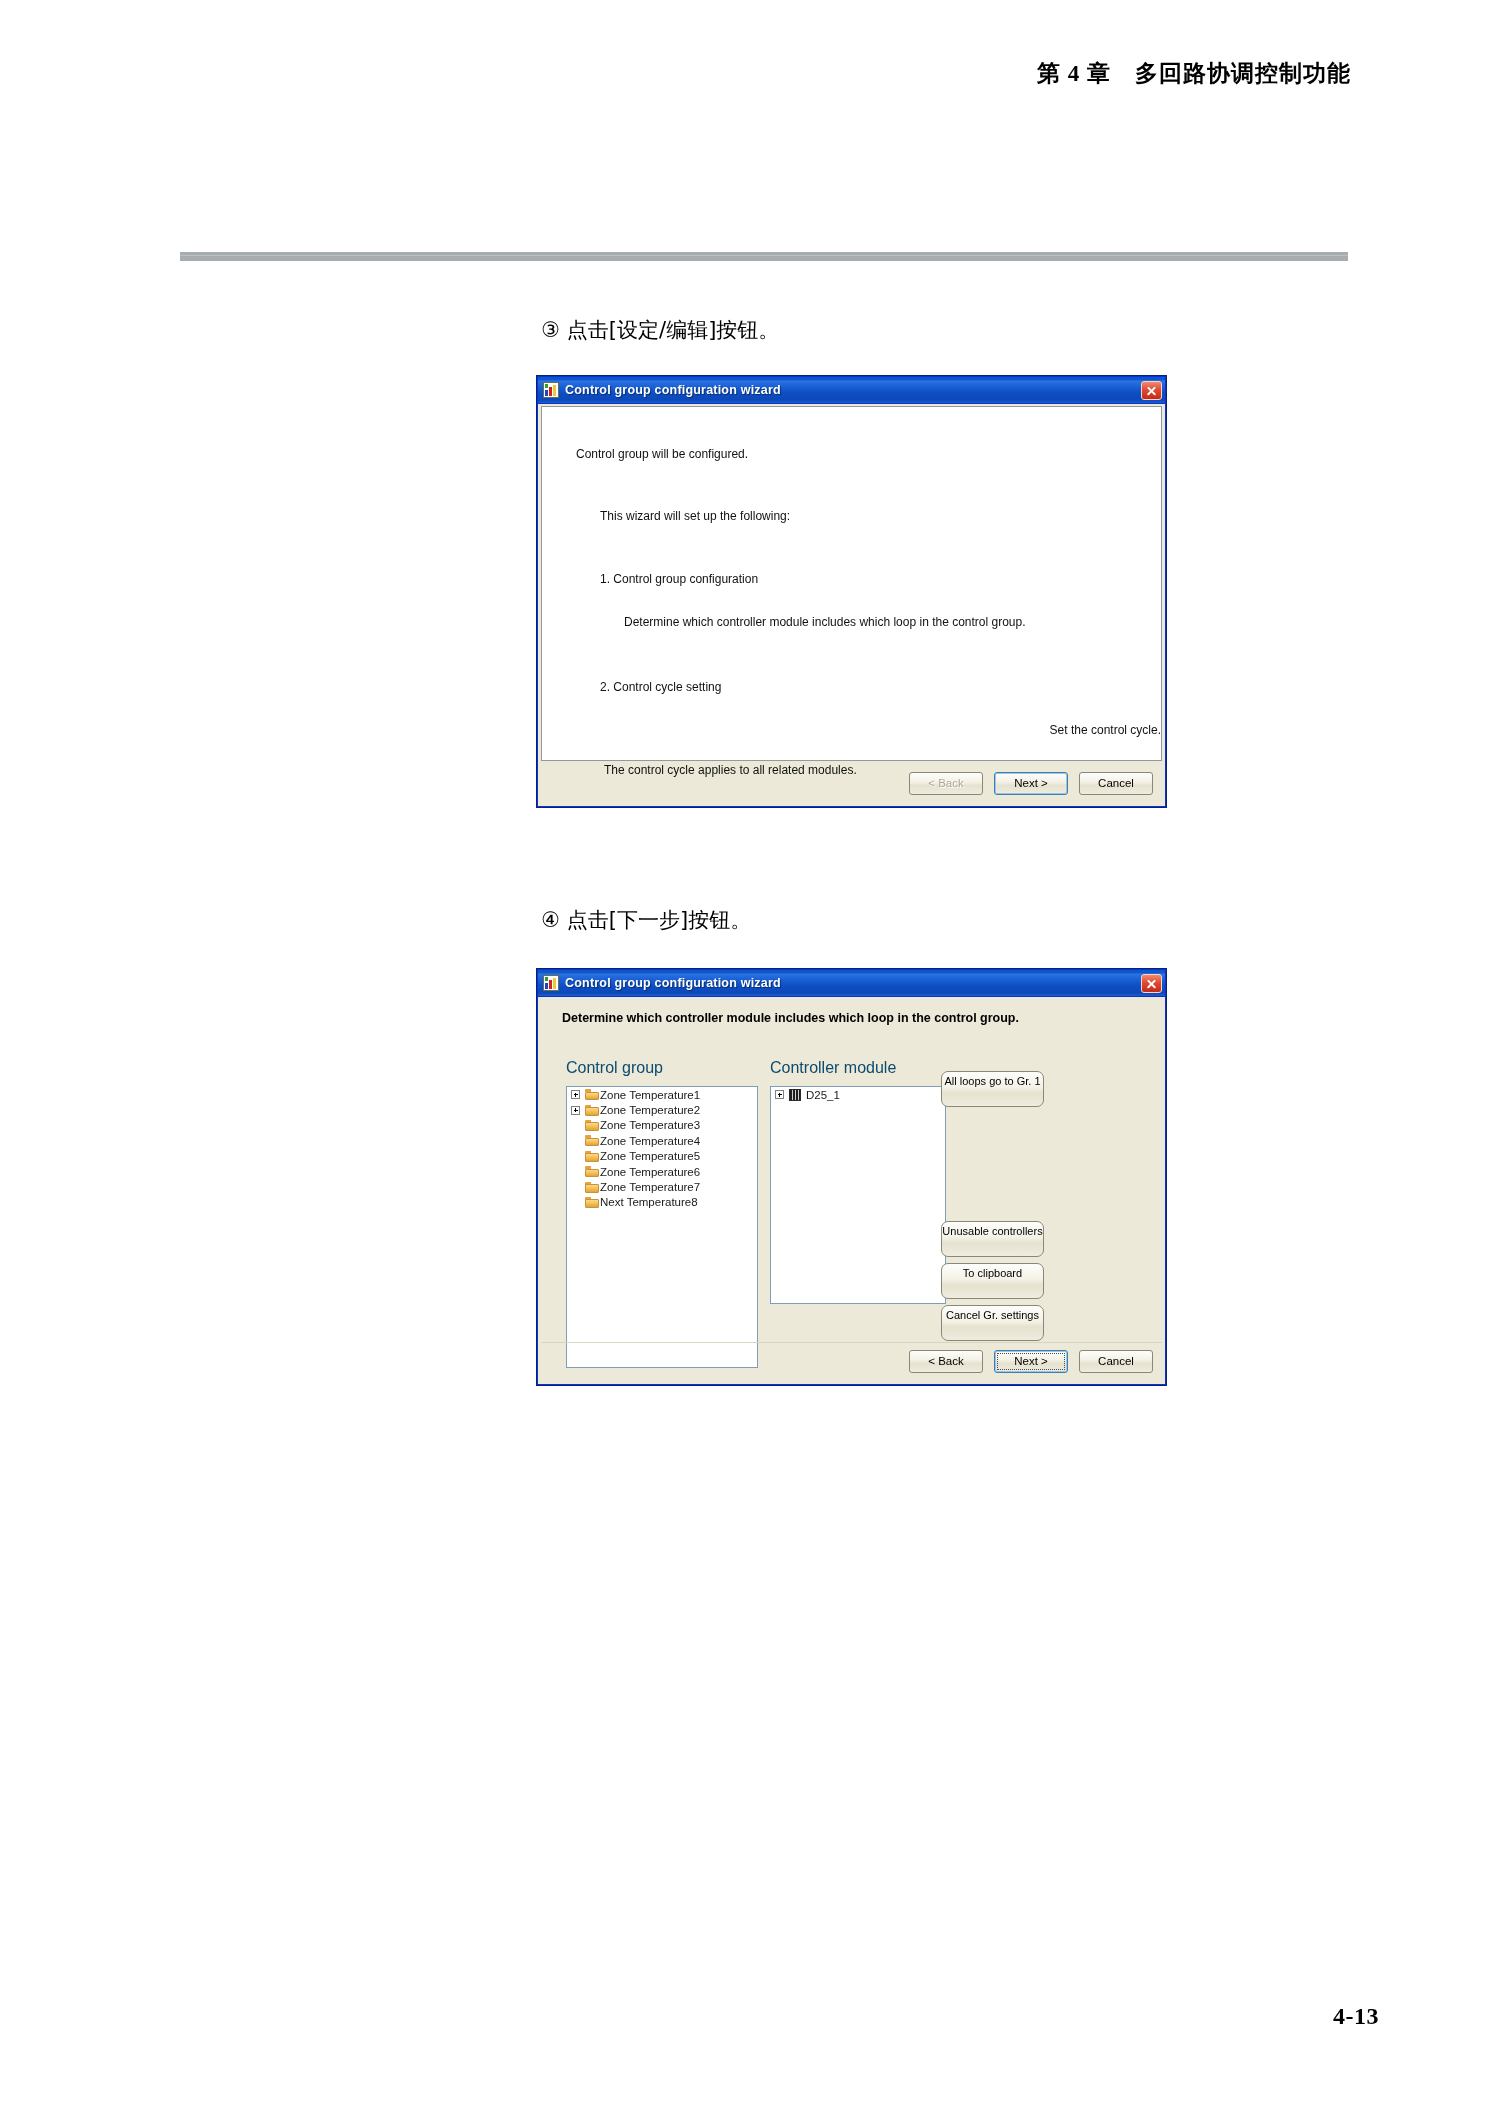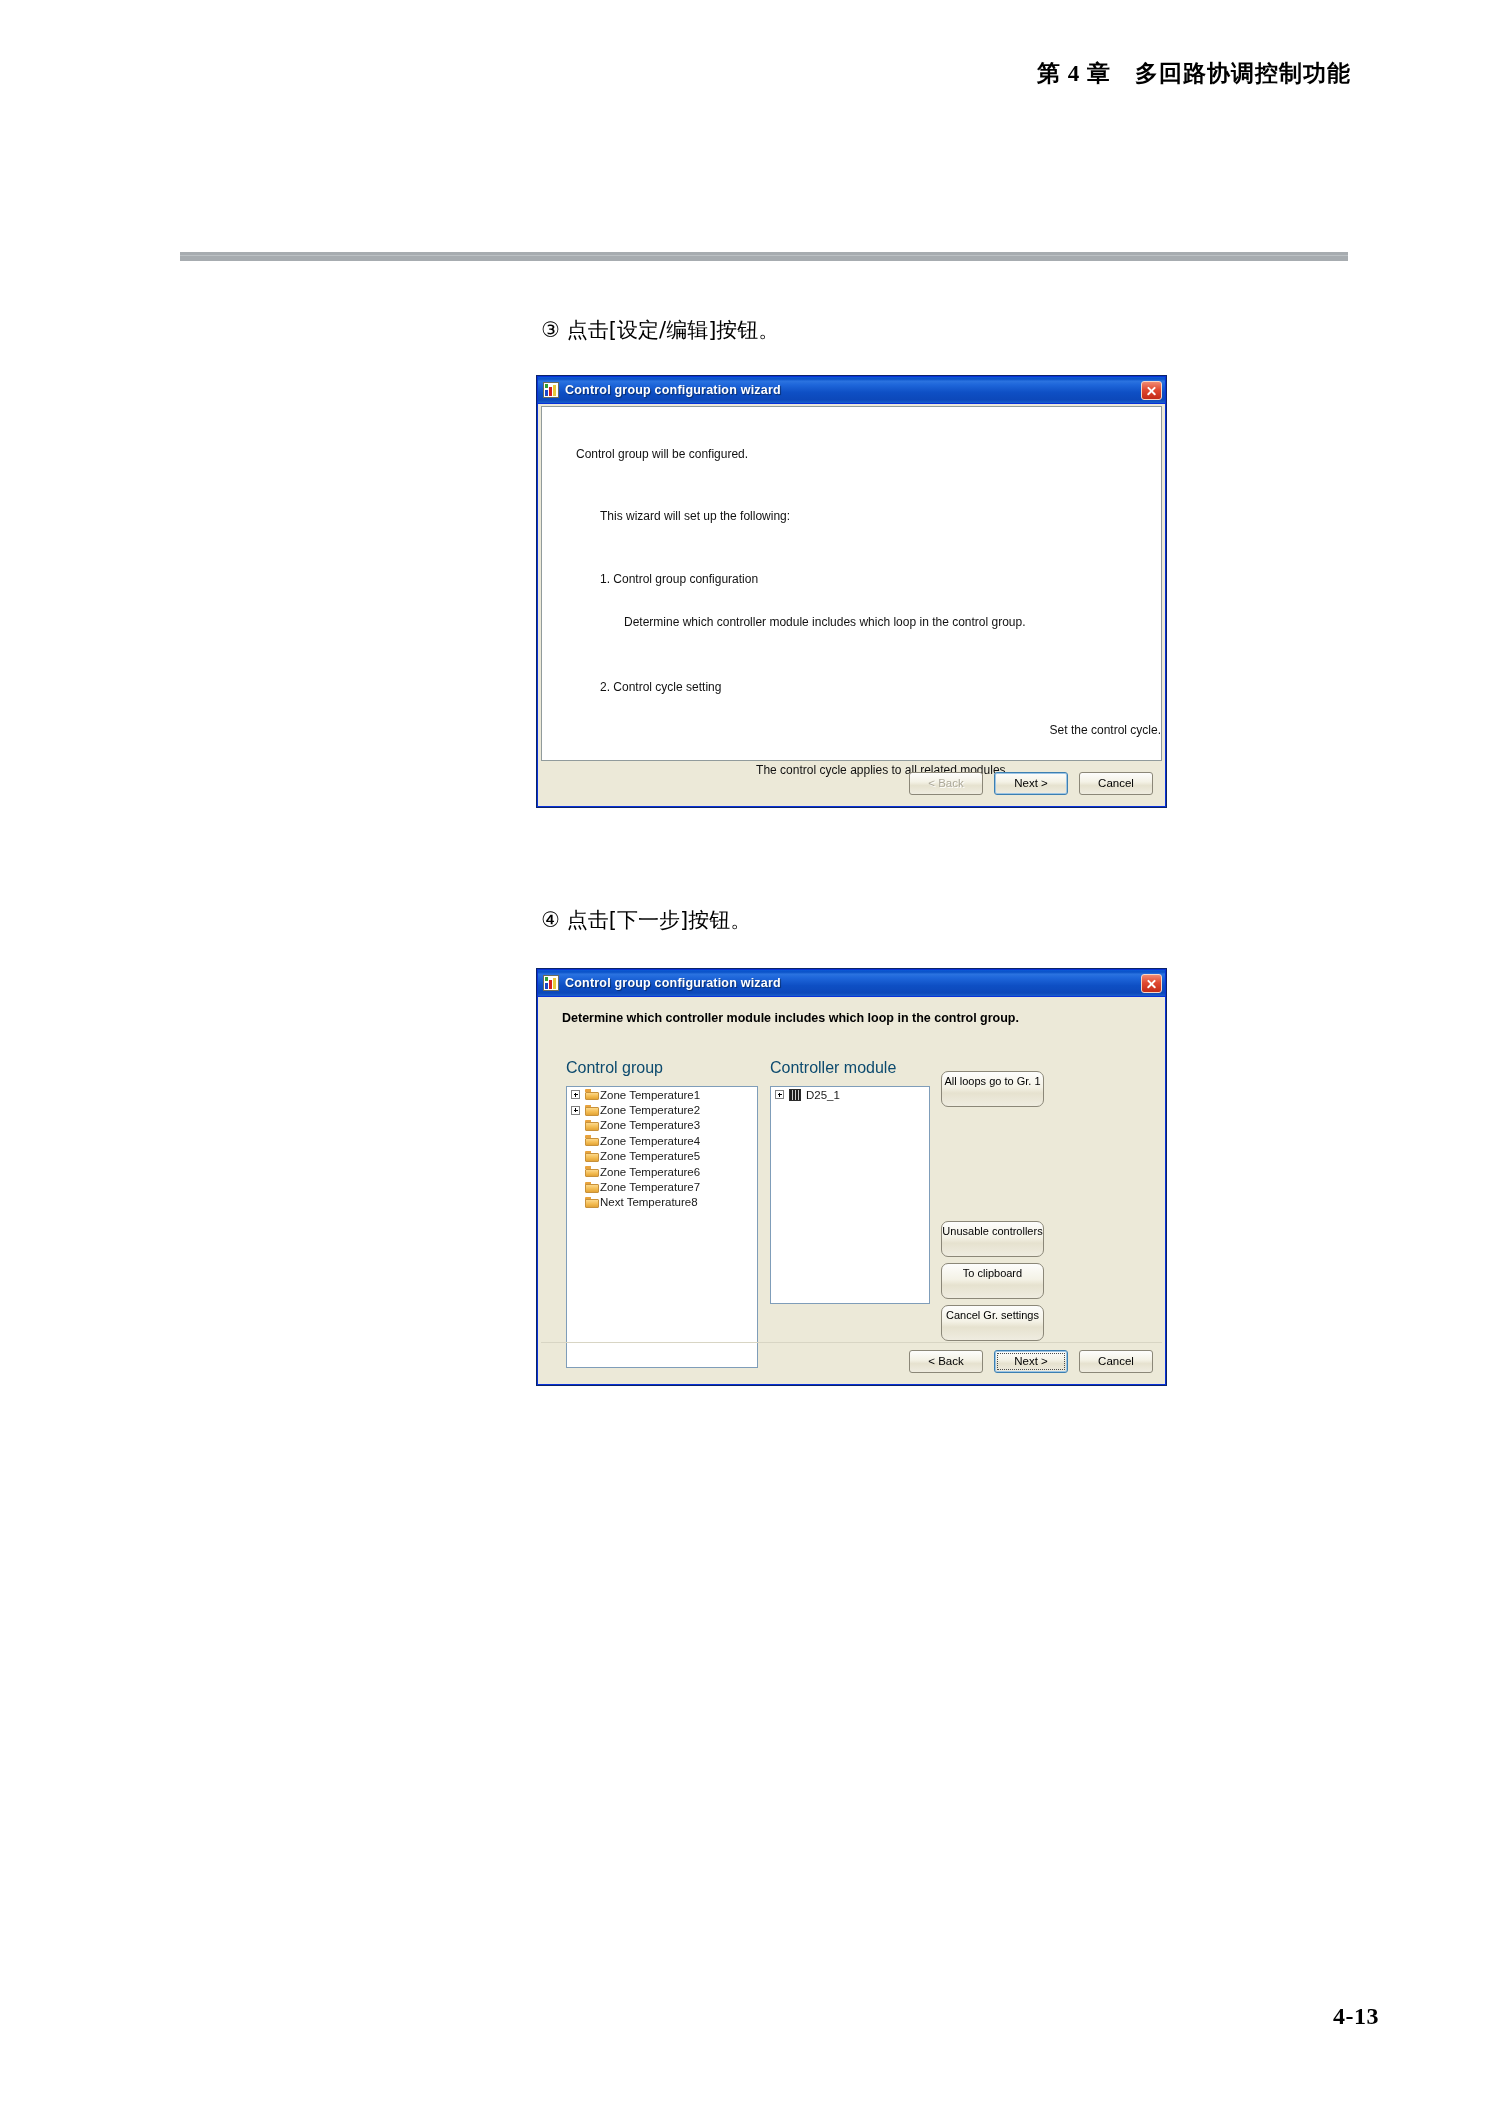--- a/index.html
+++ b/index.html
@@ -206,21 +206,21 @@
     padding: 17px 0 0 34px;
     white-space: pre;
   }
   .wizard-text .l { display: block; }
   .wz-intro   { margin-bottom: 26px; }
   .wz-sub     { margin-left: 24px; margin-bottom: 27px; }
   .wz-h1      { margin-left: 24px; margin-bottom: 7px; }
   .wz-d1      { margin-left: 48px; margin-bottom: 29px; }
   .wz-h2      { margin-left: 24px; margin-bottom: 7px; }
   .wz-d2a     { margin-left: 67px; margin-bottom: 4px; text-align: right; }
-  .wz-d2b     { margin-left: 28px; text-align: center; }
+  .wz-d2b     { margin-left: 28px; }
 
   
   .d2-head {
     padding: 14px 0 0 24px;
     font-size: 12.5px;
     font-weight: bold;
     color: #000;
   }
   .d2-sub {
     padding: 8px 0 0 40px;
@@ -241,21 +241,21 @@
   }
   .listbox {
     background: #fff;
     border: 1px solid #7f9db9;
     box-sizing: border-box;
     overflow: hidden;
     position: relative;
   }
   .col-left  { position: absolute; left: 0;   top: 0; width: 192px; }
   .col-left .listbox  { height: 282px; }
-  .col-mid   { position: absolute; left: 204px; top: 0; width: 160px; }
+  .col-mid   { position: absolute; left: 204px; top: 0; width: 176px; }
   .col-mid .listbox   { height: 218px; }
   .col-right { position: absolute; left: 375px; top: 12px; width: 103px; }
 
   .tree-row {
     display: flex;
     align-items: center;
     height: 15.4px;
     font-size: 11.5px;
     color: #1a1a1a;
     padding-left: 4px;

